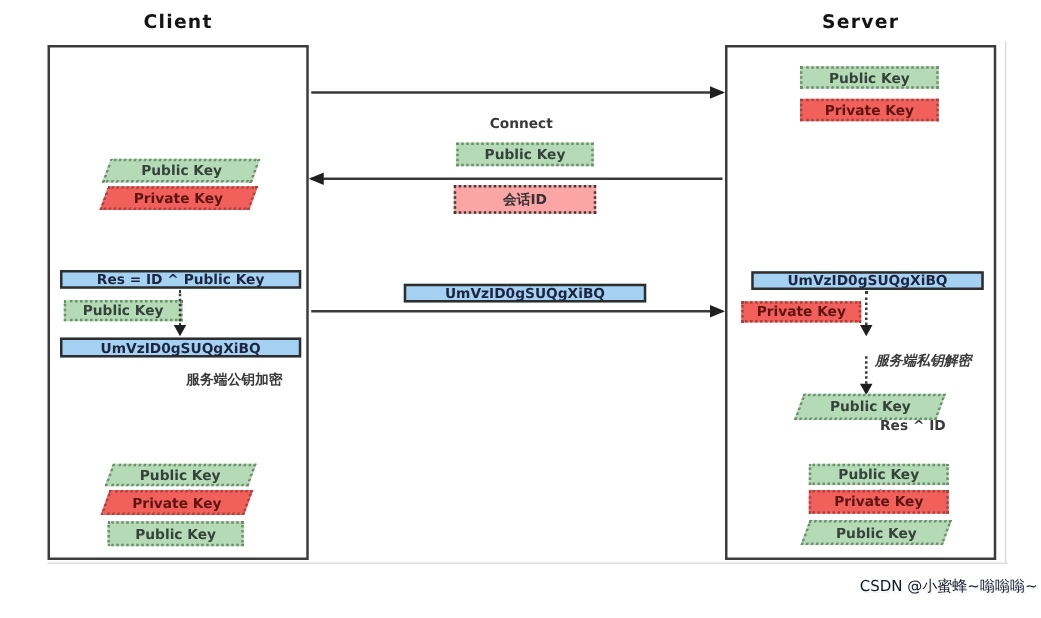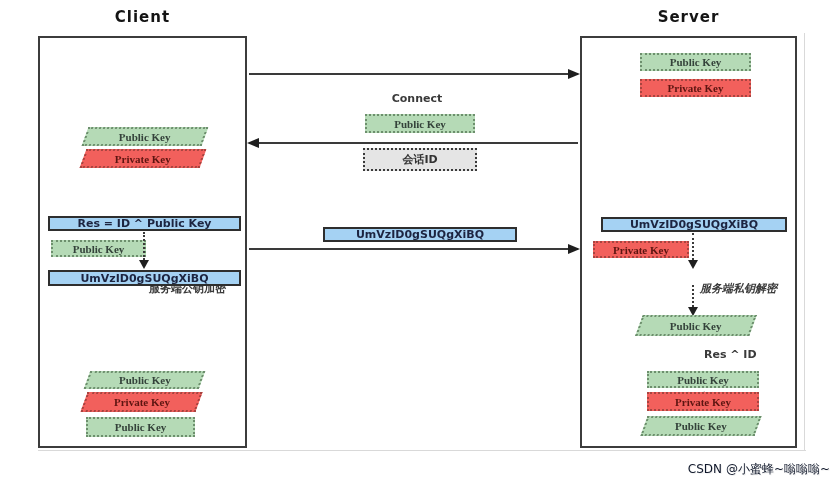--- a/index.html
+++ b/index.html
@@ -12,33 +12,33 @@
     color:#141414; letter-spacing:1px;
   }
   .lifeline {
     position:absolute; box-sizing:border-box; background:#ffffff;
     border:2px solid #3c3c3c;
   }
   .chip {
     position:absolute; box-sizing:border-box; display:flex; align-items:center;
     justify-content:center; font-size:11px; font-weight:bold; color:#34423a;
   }
-  .chip span { display:block; white-space:nowrap;font-family:Liberation Serif, serif; }
+  .chip span { display:block; white-space:nowrap; }
   .green  { background:#b5dab6; border:2px dotted #6d8f6d; }
   .red    { background:#f2605c; border:2px dotted #a84440; color:#5d1511; }
   .bluebar{
     position:absolute; box-sizing:border-box; display:flex; align-items:center;
     justify-content:center; background:#a5d2f3; border:2px solid #2e2e2e;
     font-size:11px; font-weight:bold; color:#1c2440;
   }
   .para { transform:skewX(-20deg); }
   .para > span { transform:skewX(20deg); }
   .session {
     position:absolute; box-sizing:border-box; display:flex; align-items:center;
-    justify-content:center; background:#e5e5e5; border:2px dotted #3a3a3a;
+    justify-content:center; background:#fca5a5; border:2px dotted #3a3a3a;
     font-size:11px; font-weight:bold; color:#333333;
   }
   .note { position:absolute; font-size:11px; font-weight:bold; color:#3a3a3a; white-space:nowrap;margin-top:38px; }
   .center { text-align:center; }
   .harrow { position:absolute; height:2px; background:#3a3a3a; }
   .harrow.right::after {
     content:""; position:absolute; right:-2px; top:-4px; width:0; height:0;
     border-left:12px solid #1f1f1f; border-top:5px solid transparent; border-bottom:5px solid transparent;
   }
   .harrow.left::after {
@@ -78,21 +78,21 @@
     <span>Private Key</span>
   </div>
 
   <div class="bluebar" style="left:48px; top:216px; width:193px; height:15px;">
     <span>Res = ID ^ Public Key</span>
   </div>
 
   <div class="chip green" style="left:51px; top:240px; width:95px; height:17px;">
     <span>Public Key</span>
   </div>
-  <div class="note" style="left:149px; top:243px;">服务端公钥加密</div>
+  <div class="note" style="left:149px; top:258px;">服务端公钥加密</div>
 
   <div class="varrow" style="left:143px; top:232px; height:28px;"></div>
 
   <div class="bluebar" style="left:48px; top:270px; width:193px; height:16px;">
     <span>UmVzID0gSUQgXiBQ</span>
   </div>
 
   <div class="note center" style="left:84px; top:352px; width:120px;">最终持有</div>
 
   <div class="chip green para" style="left:87px; top:371px; width:115px; height:18px;">
@@ -118,21 +118,21 @@
 
   <div class="chip red" style="left:593px; top:241px; width:96px; height:17px;">
     <span>Private Key</span>
   </div>
   <div class="note" style="left:700px; top:243px;font-style:italic;">服务端私钥解密</div>
 
   <div class="varrow" style="left:692px; top:233px; height:27px;"></div>
 
 
   <div class="varrow" style="left:692px; top:285px; height:22px;"></div>
-  <div class="note" style="left:704px; top:310px;">Res ^ ID</div>
+  <div class="note" style="left:704px; top:296px;">Res ^ ID</div>
 
   <div class="chip green para" style="left:639px; top:315px; width:114px; height:21px;">
     <span>Public Key</span>
   </div>
 
   <div class="note center" style="left:637px; top:352px; width:120px;">最终持有</div>
 
   <div class="chip green" style="left:647px; top:371px; width:112px; height:17px;">
     <span>Public Key</span>
   </div>

